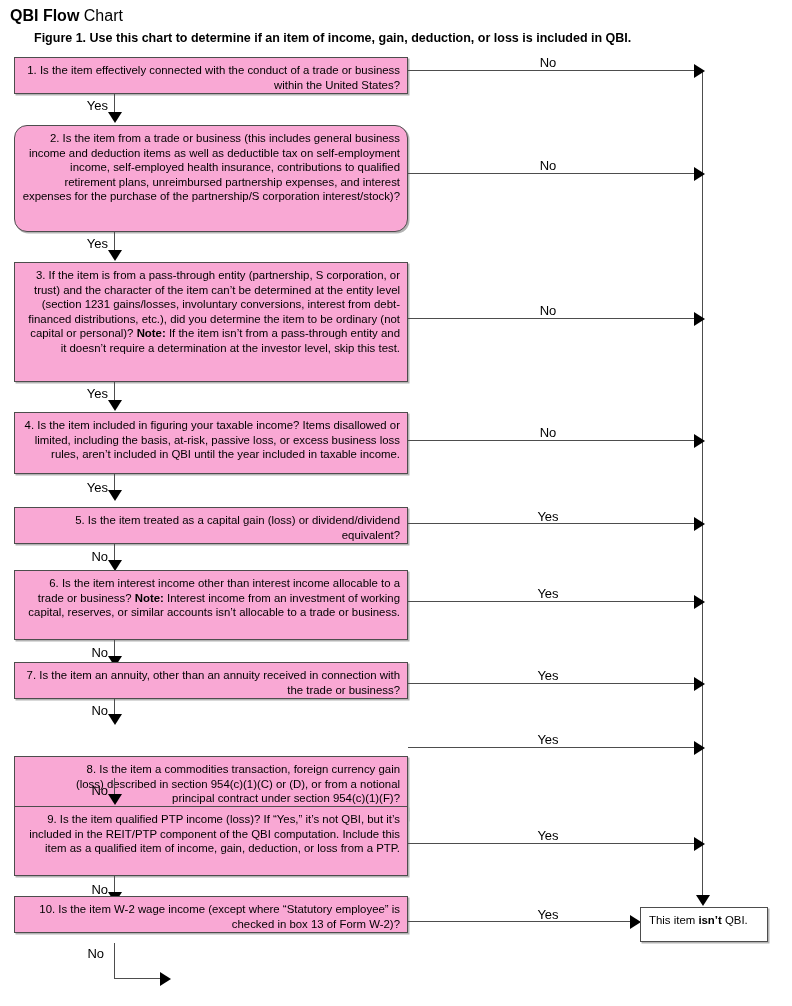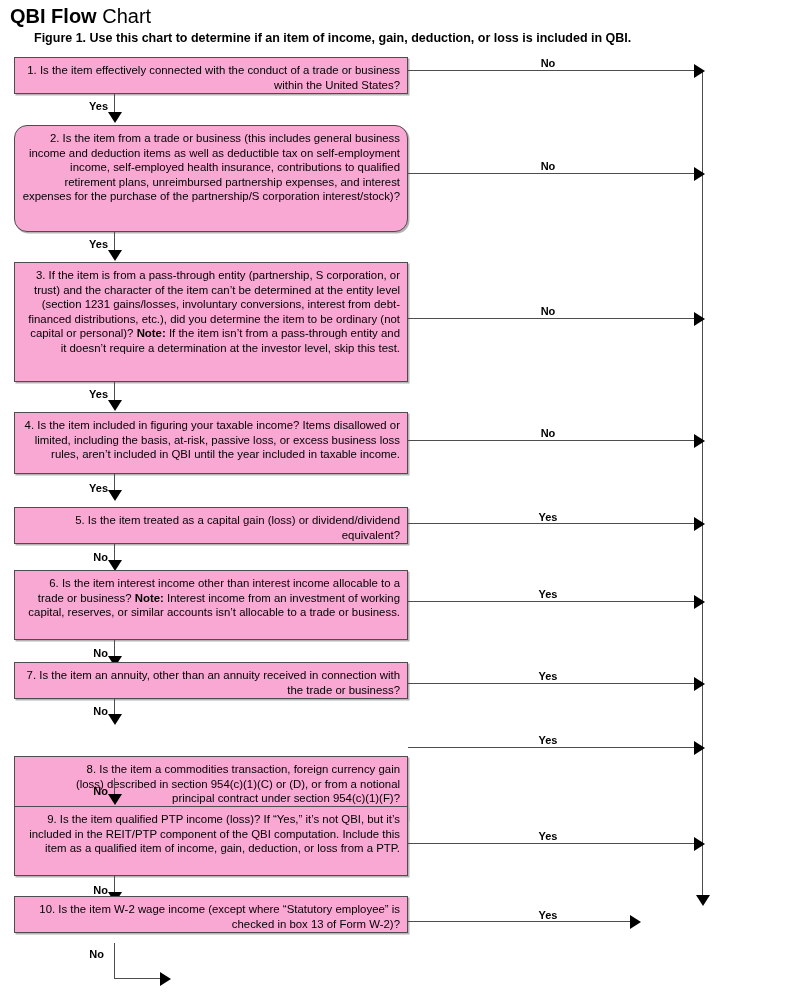--- a/index.html
+++ b/index.html
@@ -16,21 +16,21 @@
     width: 792px;
     height: 1006px;
     background: #ffffff;
     overflow: hidden;
   }
   
   #title {
     position: absolute;
     left: 10px;
     top: 4px;
-    font-size: 20px;
+    font-size: 16px;
     line-height: 24px;
     white-space: nowrap;
   }
   #title .t-bold { font-weight: bold; }
   #title .t-reg  { font-weight: normal; }
   #figure-caption {
     position: absolute;
     left: 10px;
     top: 31px;
     font-size: 12.5px;
@@ -66,22 +66,22 @@
     font-size: 11.4px;
     line-height: 14.6px;
     padding: 5px 8px 4px 8px;
   }
   .tbox b { font-weight: bold; }
   .tbox i { font-style: italic; }
 
   
   .elabel {
     position: absolute;
-    font-size: 11px;
-    font-weight: bold;
+    font-size: 13px;
+    font-weight: normal;
     line-height: 12px;
     white-space: nowrap;
   }
   .elabel.center { transform: translateX(-50%); }
   .elabel.rightal { transform: translateX(-100%); }
 
   
   .vline {
     position: absolute;
     width: 1.2px;
@@ -217,15 +217,18 @@
   </div>
   <div class="hline" style="left:408px; top:921px; width:230px;"></div>
   <div class="arrow-right" style="left:630px; top:914.5px;"></div>
   <div class="elabel center" style="left:548px; top:909px;">Yes</div>
 
   <div class="elabel rightal" style="left:104px; top:948px;">No</div>
   <div class="vline" style="left:114px; top:943px; height:36px;"></div>
   <div class="hline" style="left:114px; top:978px; width:48px;"></div>
   <div class="arrow-right" style="left:160px; top:971.5px;"></div>
 
+  <div class="tbox" style="left:640px; top:907px; width:128px; height:35px;">
+    <span>This item <b>isn’t</b> QBI.</span>
+  </div>
 
 
 </div>
 
 </body></html>

